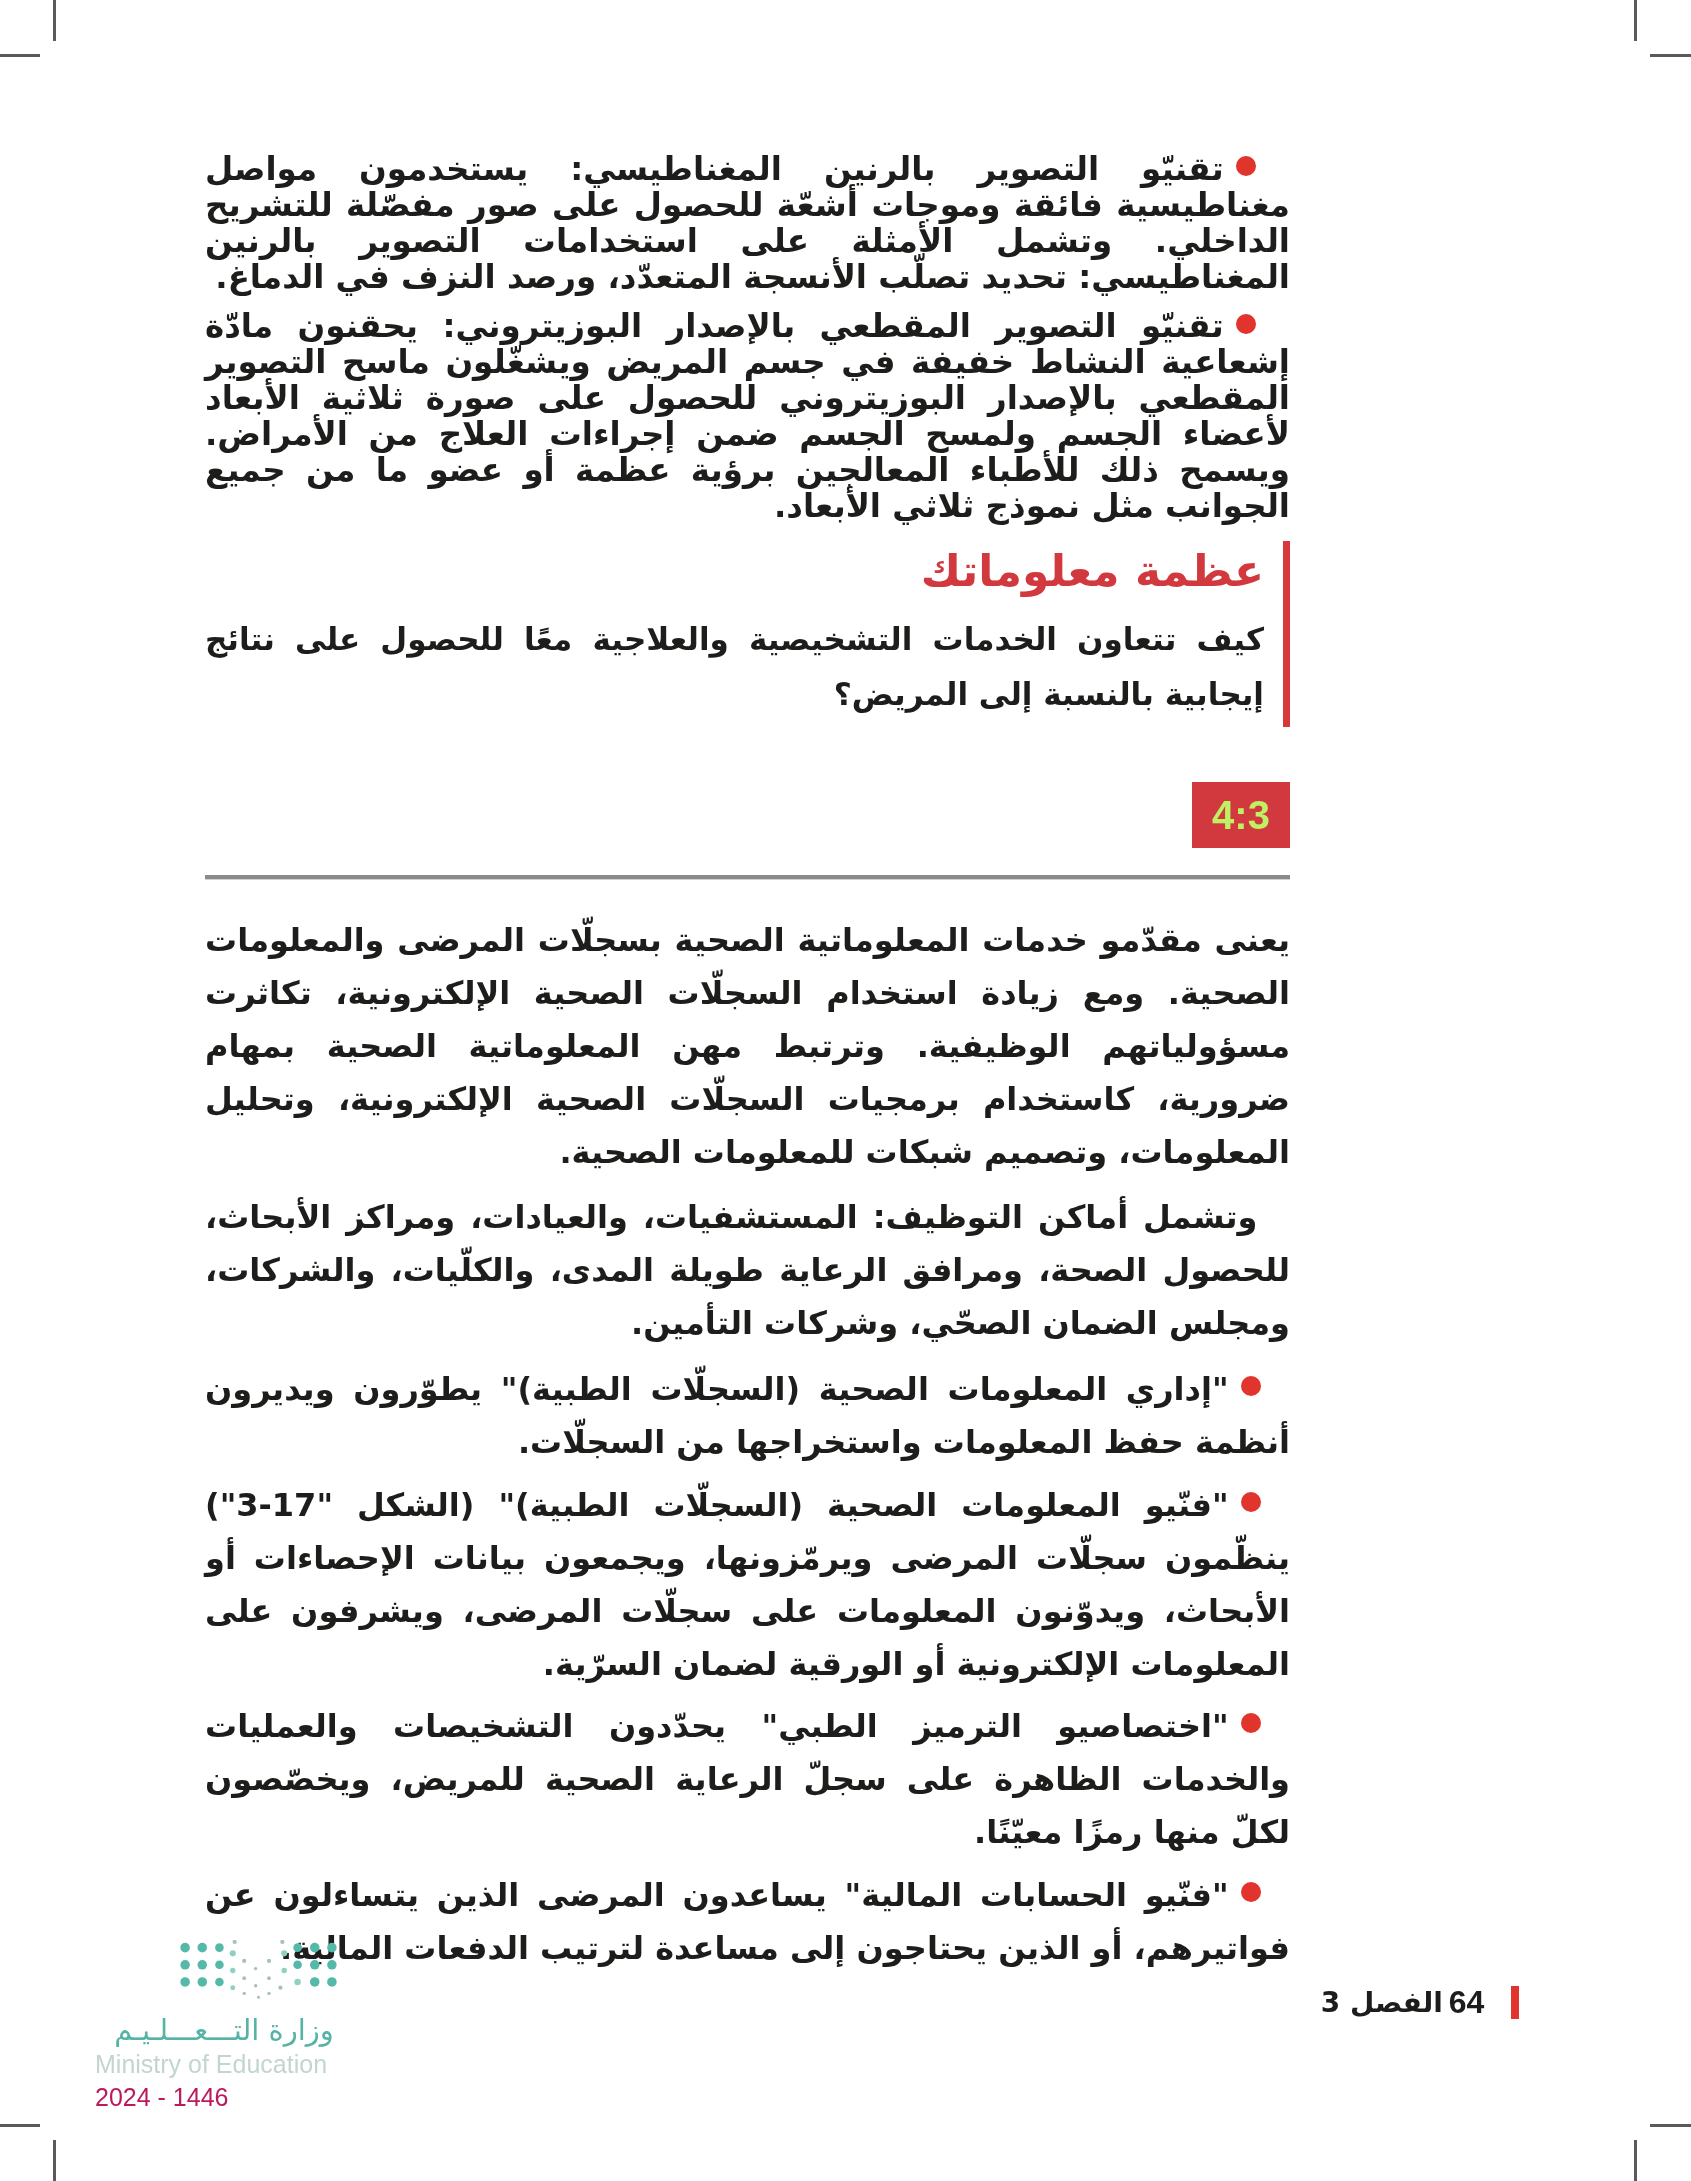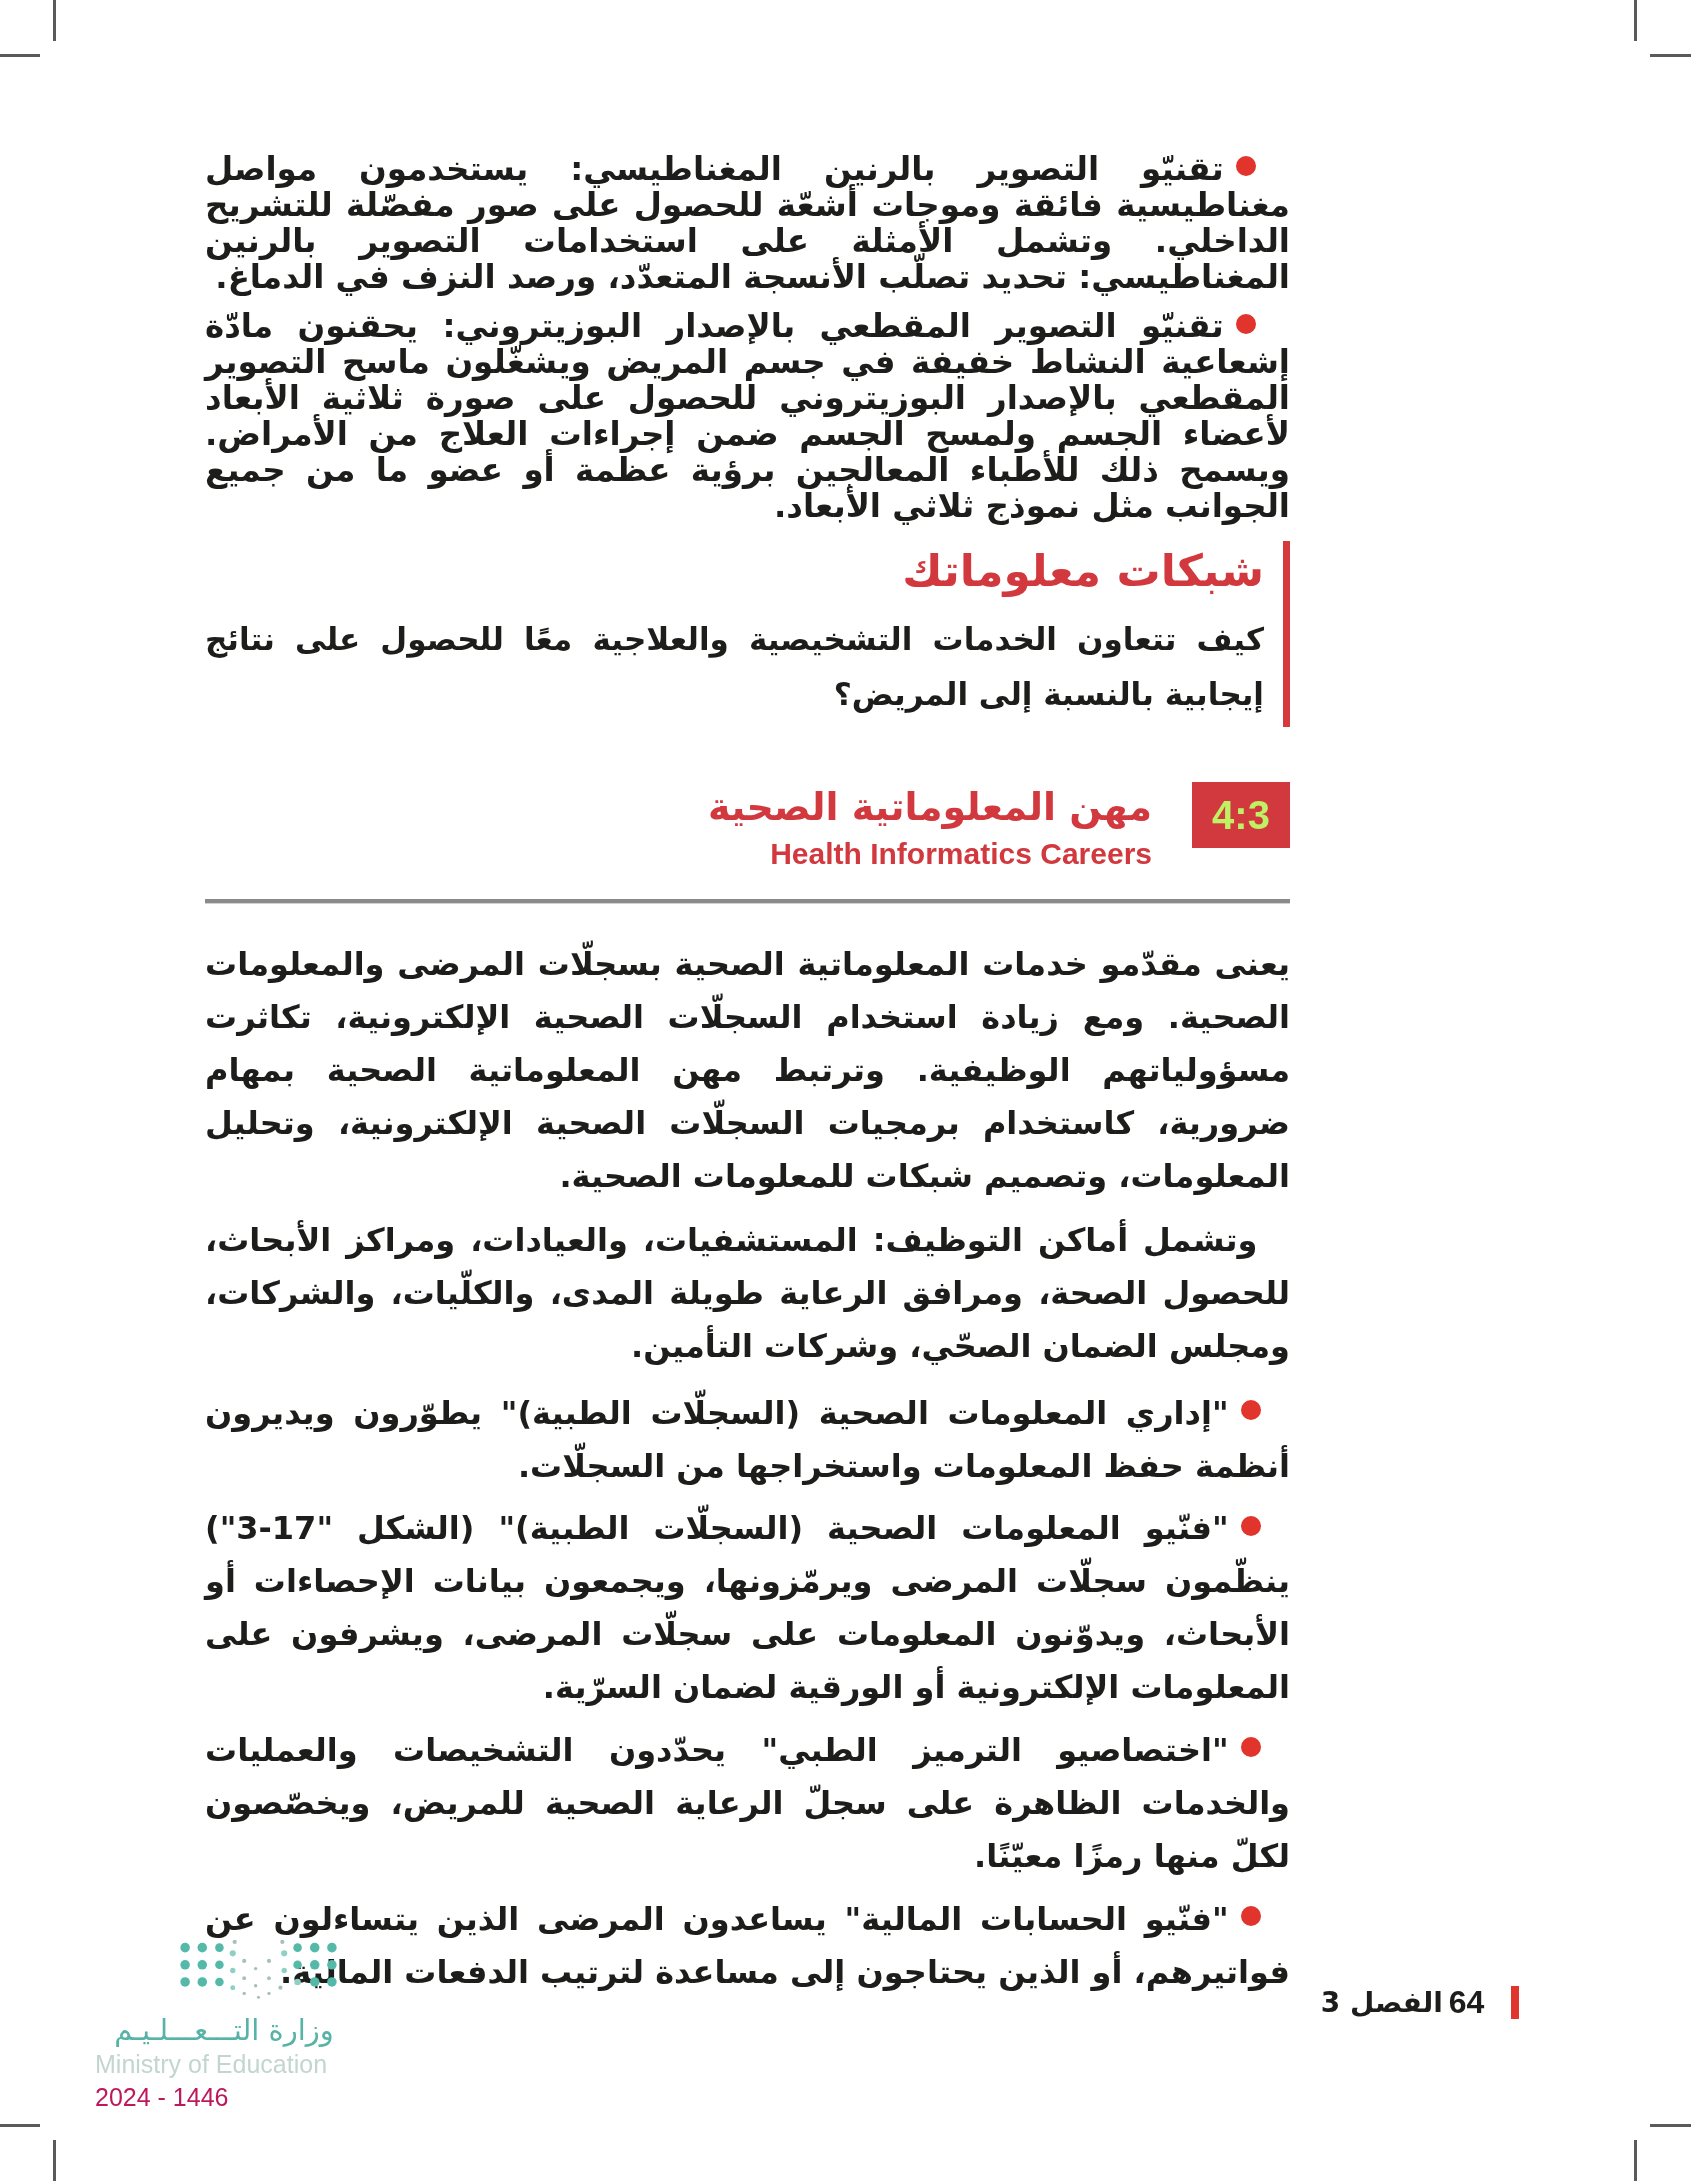--- a/index.html
+++ b/index.html
@@ -149,30 +149,26 @@
     <ul class="imaging-list">
       <li>
         <span class="dot"></span><span class="lead">تقنيّو التصوير بالرنين المغناطيسي:</span> <span>يستخدمون مواصل مغناطيسية فائقة وموجات أشعّة للحصول على صور مفصّلة للتشريح الداخلي. وتشمل الأمثلة على استخدامات التصوير بالرنين المغناطيسي: تحديد تصلّب الأنسجة المتعدّد، ورصد النزف في الدماغ.</span>
       </li>
       <li>
         <span class="dot"></span><span class="lead">تقنيّو التصوير المقطعي بالإصدار البوزيتروني:</span> <span>يحقنون مادّة إشعاعية النشاط خفيفة في جسم المريض ويشغّلون ماسح التصوير المقطعي بالإصدار البوزيتروني للحصول على صورة ثلاثية الأبعاد لأعضاء الجسم ولمسح الجسم ضمن إجراءات العلاج من الأمراض. ويسمح ذلك للأطباء المعالجين برؤية عظمة أو عضو ما من جميع الجوانب مثل نموذج ثلاثي الأبعاد.</span>
       </li>
     </ul>
 
     <aside class="check">
-      <h2>شبكات معلوماتك</h2>
+      <h2>عظمة معلوماتك</h2>
       <p>كيف تتعاون الخدمات التشخيصية والعلاجية معًا للحصول على نتائج إيجابية بالنسبة إلى المريض؟</p>
     </aside>
 
     <header class="section-header">
       <div class="badge">4:3</div>
-      <div class="titles">
-        <h1 class="t-ar">مهن المعلوماتية الصحية</h1>
-        <div class="t-en">Health Informatics Careers</div>
-      </div>
     </header>
 
     <hr class="divider">
 
     <p class="para first">يعنى مقدّمو خدمات المعلوماتية الصحية بسجلّات المرضى والمعلومات الصحية. ومع زيادة استخدام السجلّات الصحية الإلكترونية، تكاثرت مسؤولياتهم الوظيفية. وترتبط مهن المعلوماتية الصحية بمهام ضرورية، كاستخدام برمجيات السجلّات الصحية الإلكترونية، وتحليل المعلومات، وتصميم شبكات للمعلومات الصحية.</p>
     <p class="para indent">وتشمل أماكن التوظيف: المستشفيات، والعيادات، ومراكز الأبحاث، للحصول الصحة، ومرافق الرعاية طويلة المدى، والكلّيات، والشركات، ومجلس الضمان الصحّي، وشركات التأمين.</p>
 
     <ul class="career-list">
       <li>
         <span class="dot"></span><span>"إداري المعلومات الصحية (السجلّات الطبية)" يطوّرون ويديرون أنظمة حفظ المعلومات واستخراجها من السجلّات.</span>

